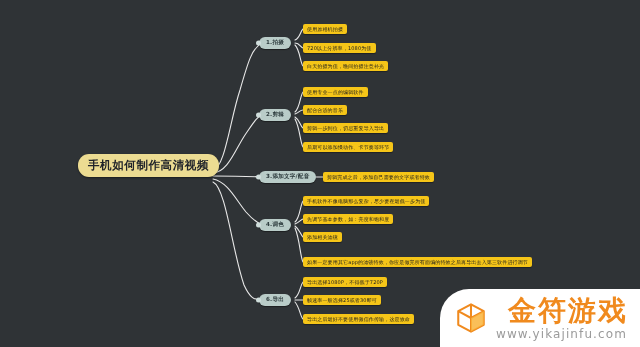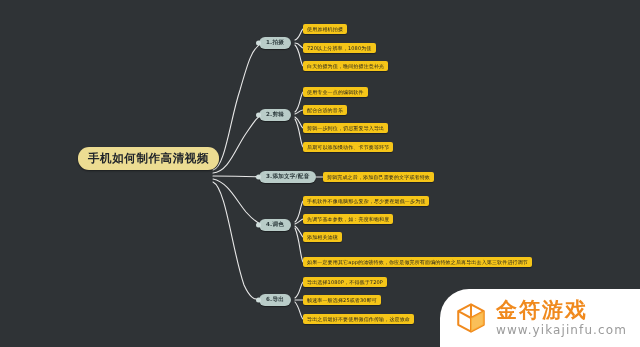--- a/index.html
+++ b/index.html
@@ -47,21 +47,21 @@
   .watermark{
     position:absolute;right:0;bottom:0;
     width:200px;height:58px;
     background:#ffffff;
     border-top-left-radius:29px;
     display:flex;align-items:center;gap:8px;
     padding-left:14px;box-sizing:border-box;
   }
   .wm-cube{width:34px;height:34px;flex:0 0 34px;}
   .wm-text{display:flex;flex-direction:column;line-height:1;}
-  .wm-title{font-size:21px;font-weight:bold;color:#f08a1e;letter-spacing:2px;}
+  .wm-title{font-size:28px;font-weight:bold;color:#f08a1e;letter-spacing:2px;margin-left:12px;}
   .wm-url{font-size:12px;color:#9b9b9b;letter-spacing:1.1px;margin-top:3px;}
 </style>
 </head>
 <body>
 
 <div id="canvas">
 
   <svg class="links" viewBox="0 0 640 347" xmlns="http://www.w3.org/2000/svg">
     <g fill="none" stroke="#e8e8e8" stroke-width="1.1" stroke-linecap="round">
 
@@ -86,21 +86,21 @@
       <path d="M295,224 C300,222 300,220 303,219"></path>
       <path d="M295,226 C300,230 300,234 303,237"></path>
       <path d="M295,228 C300,240 300,256 303,262"></path>
 
       <path d="M295,298 C300,294 300,286 303,282"></path>
       <path d="M295,300 C300,300 300,300 303,300"></path>
       <path d="M295,302 C300,308 300,316 303,319"></path>
     </g>
   </svg>
 
-  <div class="node root" style="left:78px;top:147px;">
+  <div class="node root" style="left:78px;top:154px;">
     <span>手机如何制作高清视频</span>
   </div>
 
   <div class="node branch" style="left:259px;top:37px;">
     <span>1.拍摄</span>
   </div>
   <div class="node leaf" style="left:303px;top:24px;">
     <span>使用原相机拍摄</span>
   </div>
   <div class="node leaf" style="left:303px;top:43px;">

